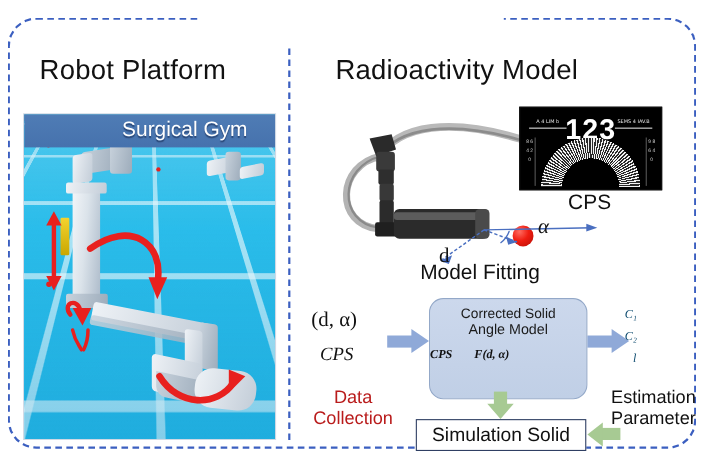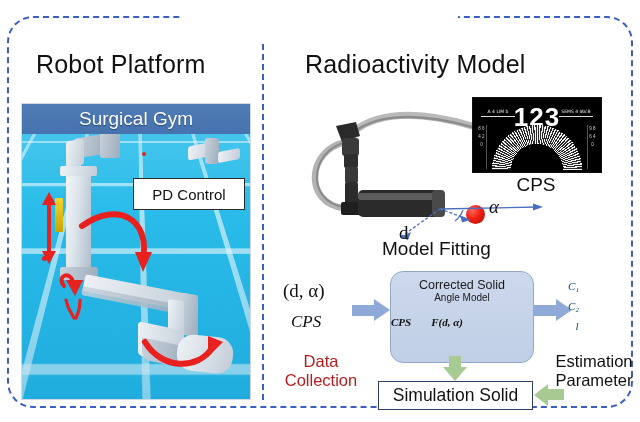--- a/index.html
+++ b/index.html
@@ -57,20 +57,21 @@
     overflow:hidden;background:#1f7fb5;
     box-shadow:0 0 0 1px #cfd8e4;
   }
   .gym-title{
     position:absolute;left:0;top:0;width:100%;height:30px;
     background:linear-gradient(#4f7cb5,#4672ad);
     color:#fff;font-size:19px;
     display:flex;align-items:center;justify-content:center;
     z-index:9;
     text-shadow:0 1px 1px rgba(20,40,80,.6);
+    padding-left:32px;
   }
   
   .floor{
     position:absolute;left:-70%;top:6px;width:240%;height:420px;
     background:
       repeating-linear-gradient(90deg, rgba(255,255,255,.62) 0 3px, rgba(255,255,255,0) 3px 46px),
       repeating-linear-gradient(0deg, rgba(255,255,255,.62) 0 3px, rgba(255,255,255,0) 3px 46px),
       linear-gradient(#2fc4ef 0%, #28b9e8 45%, #18a6d8 100%);
     transform:perspective(260px) rotateX(58deg);
     transform-origin:50% 0%;
@@ -149,21 +150,21 @@
   }
 
   
   .csa-box{
     position:absolute;left:390px;top:271px;width:144px;height:92px;
     background:linear-gradient(#ccd8ec,#c0cfe6);
     border:1.2px solid #93a8c8;border-radius:13px;
     box-sizing:border-box;
   }
   .csa-t1{position:absolute;left:0;top:6px;width:100%;text-align:center;font-size:12.5px;color:#1a1a1a;}
-  .csa-t2{position:absolute;left:0;top:20px;width:100%;text-align:center;font-size:10px;color:#1a1a1a;}
+  .csa-t2{position:absolute;left:0;top:20px;width:100%;text-align:center;font-size:13px;color:#1a1a1a;}
   .csa-eq{
     position:absolute;left:0;top:44px;width:100%;text-align:left;
     font-family:"Liberation Serif",serif;font-weight:bold;font-style:italic;font-size:11px;color:#111;
   }
   .csa-eq .gap{display:inline-block;width:20px;}
 
   .in-da{position:absolute;left:283px;top:280px;font-family:"Liberation Serif",serif;font-size:19px;color:#111;}
   .in-cps{position:absolute;left:291px;top:312px;font-family:"Liberation Serif",serif;font-style:italic;font-size:17px;color:#111;}
   .out-c{position:absolute;left:568px;top:276px;font-family:"Liberation Serif",serif;font-style:italic;font-size:11px;color:#0c4a6e;line-height:20px;text-align:left;}
 
@@ -245,21 +246,20 @@
       <polygon points="121,168 113,148 130,148" fill="#e8201e"></polygon>
       <polygon points="53,192 44,176 61,176" fill="#e8201e"></polygon>
       <polygon points="201,238 186,253 186,232" fill="#e8201e"></polygon>
       <g fill="none" stroke="#e8201e" stroke-width="3.2" stroke-linecap="round">
         <path d="M44 196 C 46 206, 50 210, 52 214"></path>
         <path d="M58 196 C 58 206, 56 210, 54 214"></path>
       </g>
     </svg>
   </div>
 
-  <div class="pd-box">PD Control</div>
 
   <div class="probe-wrap">
     <svg viewBox="0 0 180 132" width="180" height="132">
 
       <path d="M44 46 C 62 14, 112 10, 172 28" fill="none" stroke="#b9b9b9" stroke-width="7" stroke-linecap="round"></path>
       <path d="M44 46 C 62 16, 112 12, 172 29" fill="none" stroke="#8c8c8c" stroke-width="2.4"></path>
 
       <path d="M46 44 C 6 52, 4 106, 44 110" fill="none" stroke="#b3b3b3" stroke-width="6.5" stroke-linecap="round"></path>
       <path d="M46 44 C 8 54, 7 104, 44 109" fill="none" stroke="#8a8a8a" stroke-width="2"></path>
 

